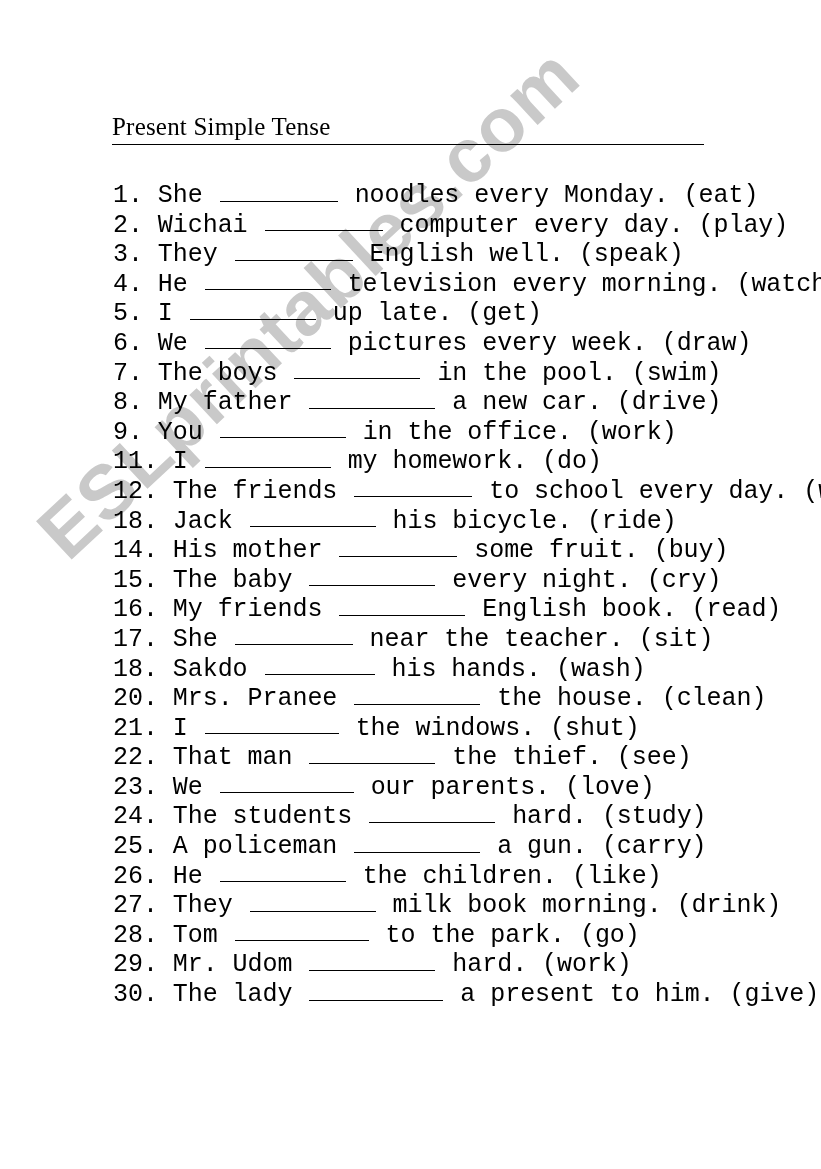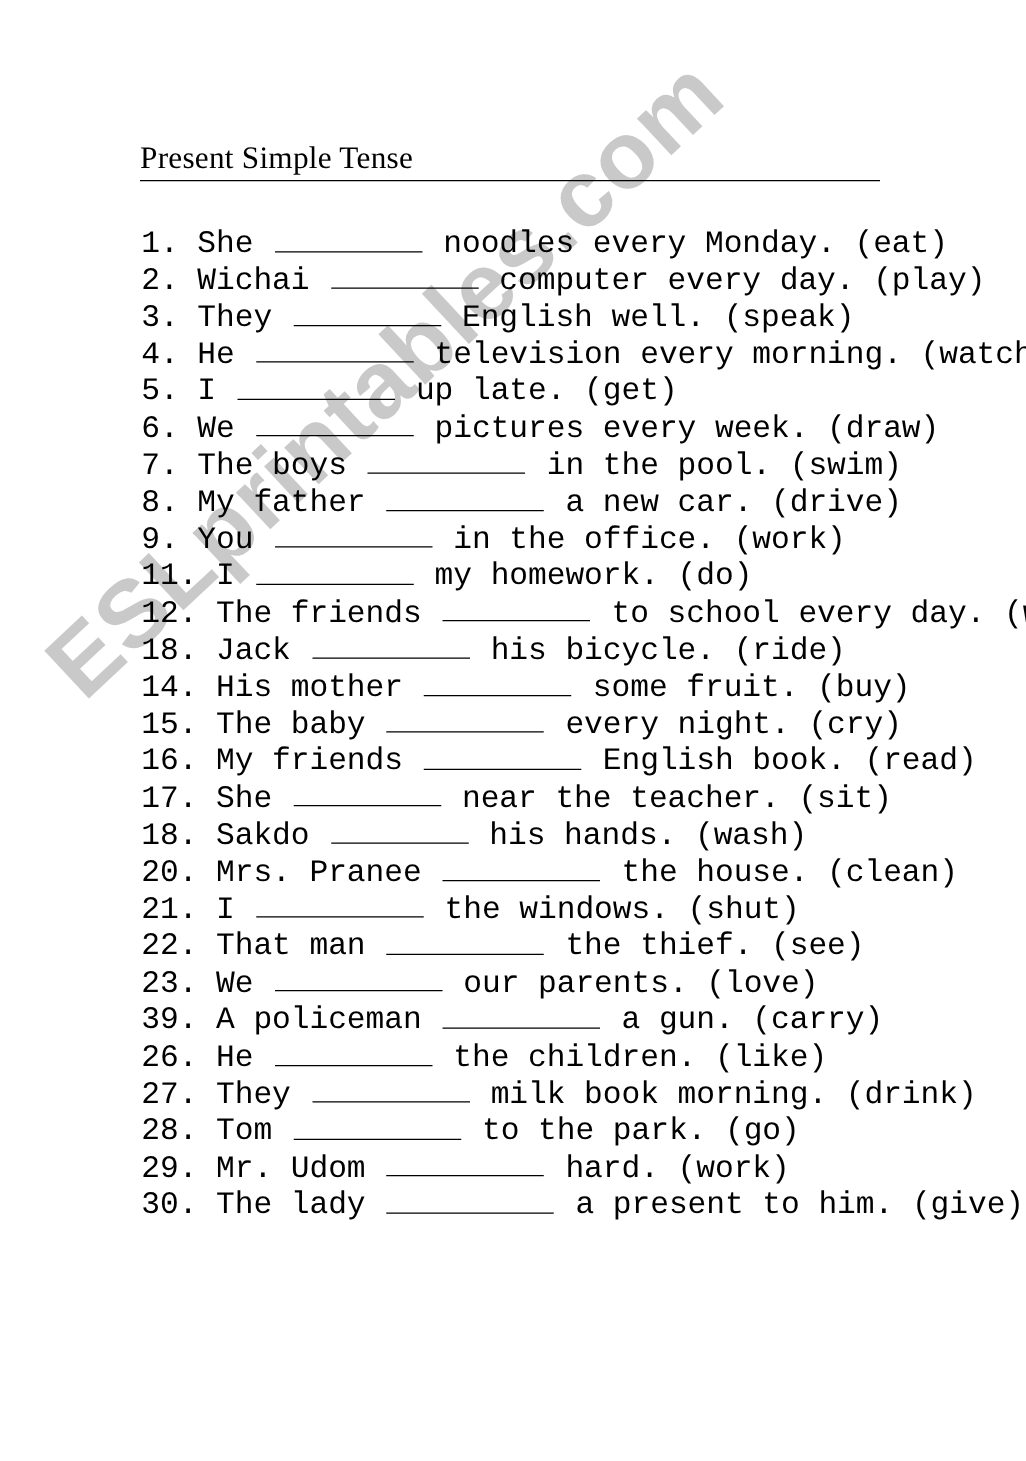--- a/index.html
+++ b/index.html
@@ -126,21 +126,22 @@
         <div class="item"><span>18.</span> <span>Jack</span> <span class="blank" style="width: 126px;"></span> <span>his bicycle.</span> <span>(ride)</span></div>
         <div class="item"><span>14.</span> <span>His mother</span> <span class="blank" style="width: 118px;"></span> <span>some fruit.</span> <span>(buy)</span></div>
         <div class="item"><span>15.</span> <span>The baby</span> <span class="blank" style="width: 126px;"></span> <span>every night.</span> <span>(cry)</span></div>
         <div class="item"><span>16.</span> <span>My friends</span> <span class="blank" style="width: 126px;"></span> <span>English book.</span> <span>(read)</span></div>
         <div class="item"><span>17.</span> <span>She</span> <span class="blank" style="width: 118px;"></span> <span>near the teacher.</span> <span>(sit)</span></div>
         <div class="item"><span>18.</span> <span>Sakdo</span> <span class="blank" style="width: 110px;"></span> <span>his hands.</span> <span>(wash)</span></div>
         <div class="item"><span>20.</span> <span>Mrs. Pranee</span> <span class="blank" style="width: 126px;"></span> <span>the house.</span> <span>(clean)</span></div>
         <div class="item"><span>21.</span> <span>I</span> <span class="blank" style="width: 134px;"></span> <span>the windows.</span> <span>(shut)</span></div>
         <div class="item"><span>22.</span> <span>That man</span> <span class="blank" style="width: 126px;"></span> <span>the thief.</span> <span>(see)</span></div>
         <div class="item"><span>23.</span> <span>We</span> <span class="blank" style="width: 134px;"></span> <span>our parents.</span> <span>(love)</span></div>
-        <div class="item"><span>39.</span> <span>A policeman</span> <span class="blank" style="width: 126px;"></span> <span>a gun.</span> <span>(carry)</span></div>
+        <div class="item"><span>24.</span> <span>The students</span> <span class="blank" style="width: 126px;"></span> <span>hard.</span> <span>(study)</span></div>
+        <div class="item"><span>25.</span> <span>A policeman</span> <span class="blank" style="width: 126px;"></span> <span>a gun.</span> <span>(carry)</span></div>
         <div class="item"><span>26.</span> <span>He</span> <span class="blank" style="width: 126px;"></span> <span>the children.</span> <span>(like)</span></div>
         <div class="item"><span>27.</span> <span>They</span> <span class="blank" style="width: 126px;"></span> <span>milk book morning.</span> <span>(drink)</span></div>
         <div class="item"><span>28.</span> <span>Tom</span> <span class="blank" style="width: 134px;"></span> <span>to the park.</span> <span>(go)</span></div>
         <div class="item"><span>29.</span> <span>Mr. Udom</span> <span class="blank" style="width: 126px;"></span> <span>hard.</span> <span>(work)</span></div>
         <div class="item"><span>30.</span> <span>The lady</span> <span class="blank" style="width: 134px;"></span> <span>a present to him.</span> <span>(give)</span></div>
       </div>
 
   </div>
 </div>
 

